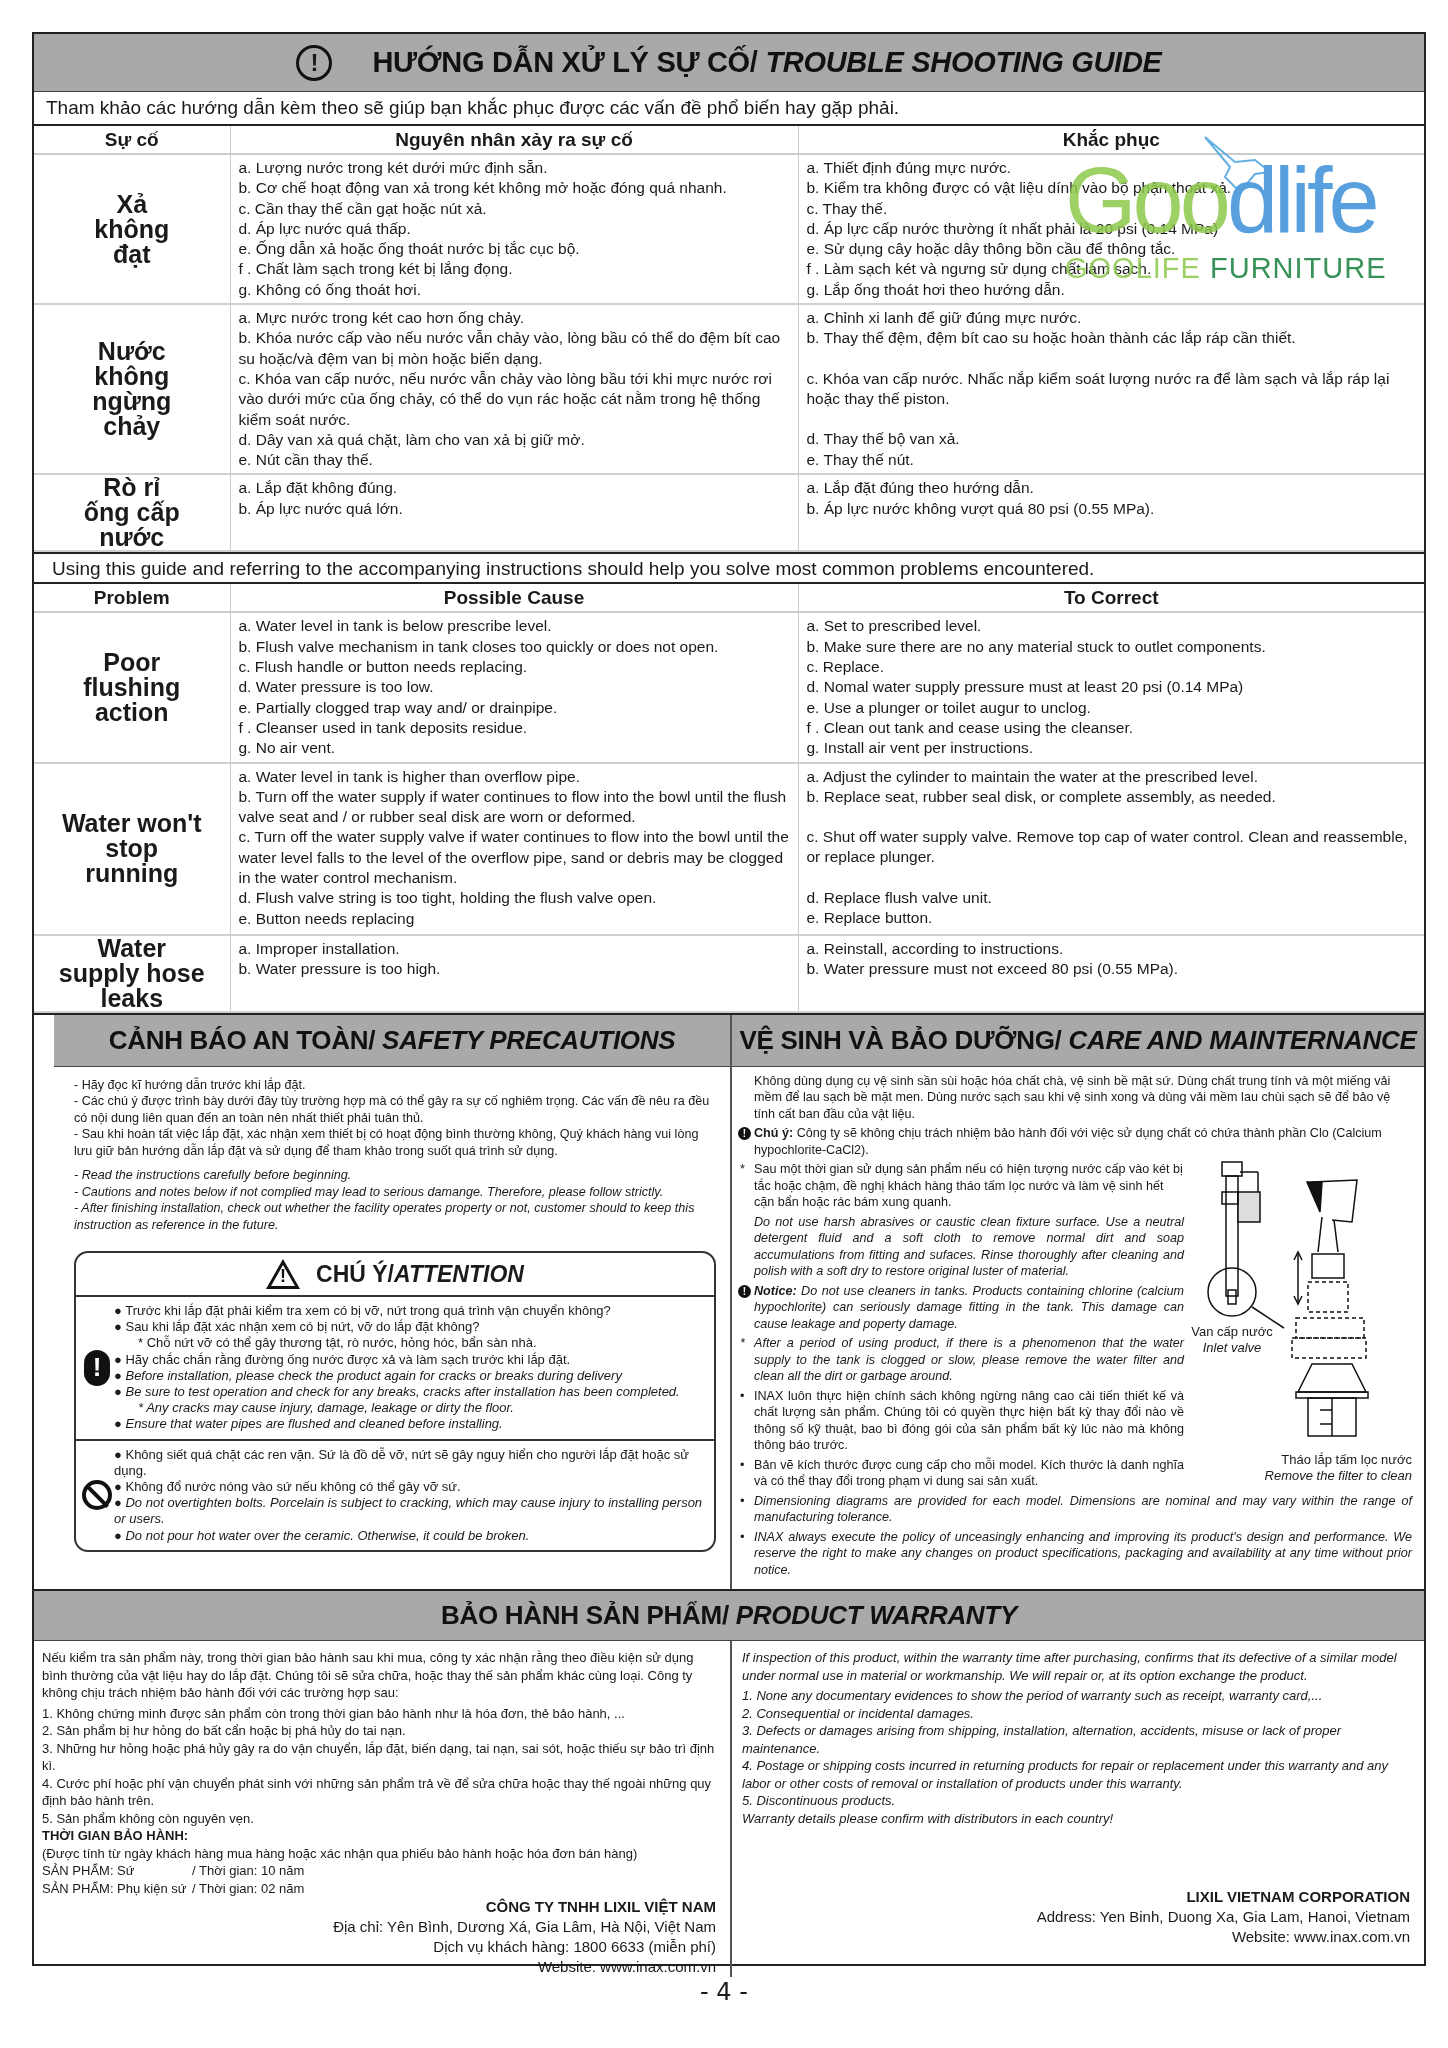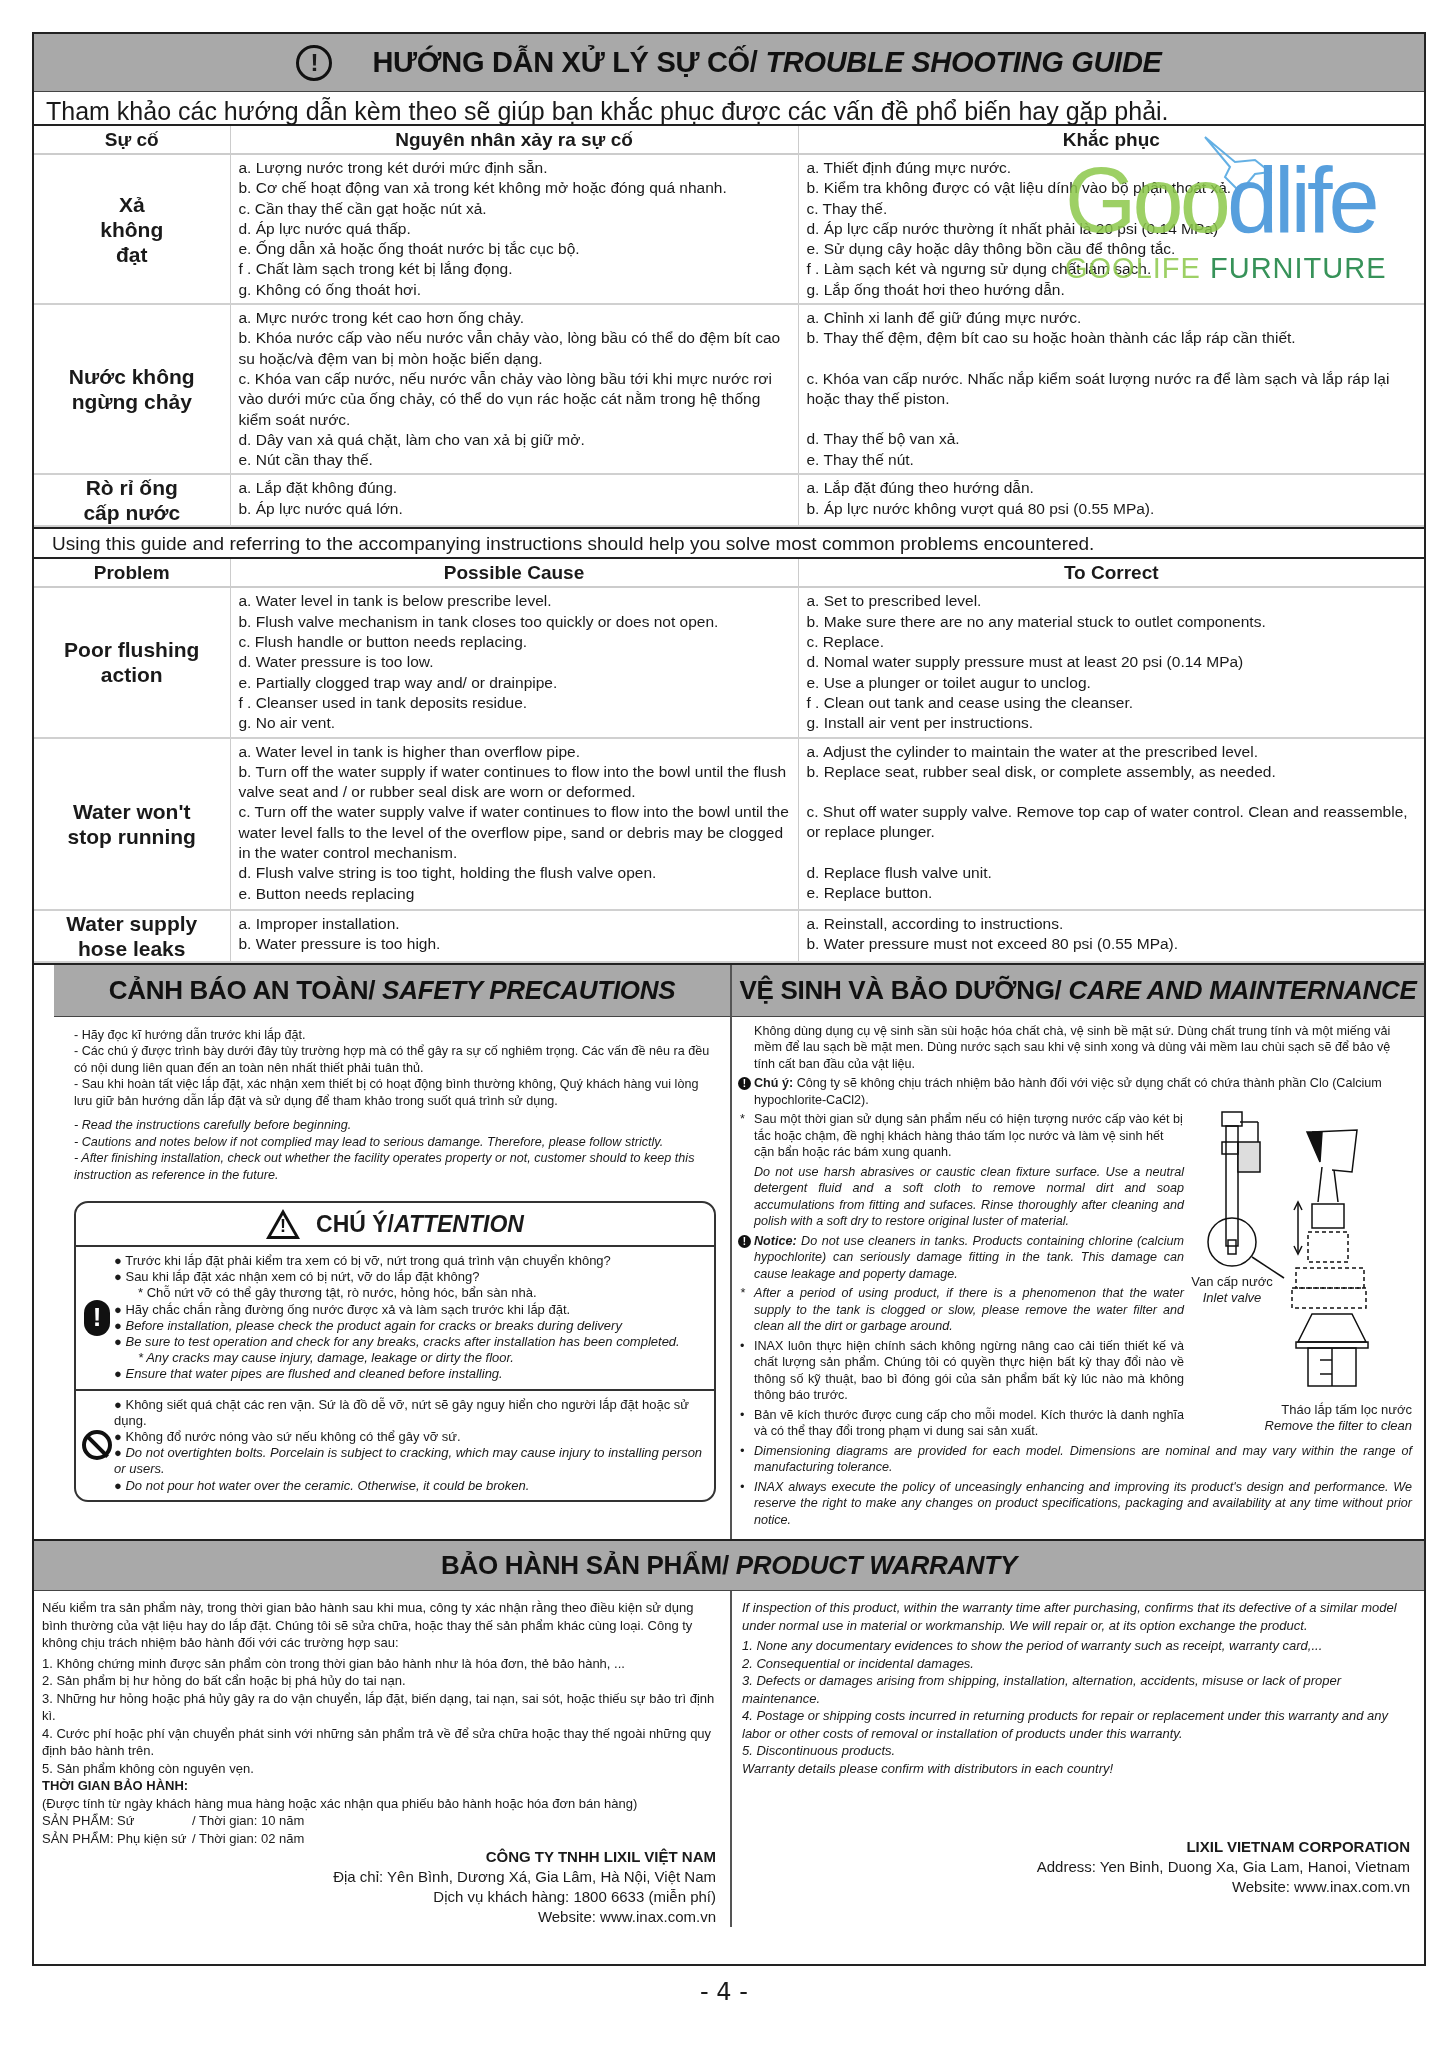--- a/index.html
+++ b/index.html
@@ -8,26 +8,26 @@
 
   .frame { position: absolute; left: 32px; top: 32px; width: 1394px; height: 1934px; border: 2px solid #222; }
 
   .band { background: #a9a9a9; display: flex; align-items: center; justify-content: center; border-bottom: 1px solid #444; }
   .band-title { font-size: 29px; font-weight: bold; color: #111; letter-spacing: -0.3px; }
   .band-title i { font-style: italic; }
 
   .top-band { height: 58px; }
   .excl-circle { width: 36px; height: 36px; border: 3px solid #111; border-radius: 50%; display: inline-flex; align-items: center; justify-content: center; font-weight: bold; font-size: 24px; margin-right: 40px; }
 
-  .intro { font-size: 25px; padding: 5px 12px 0 12px; height: 34px; border-bottom: 2px solid #222; }
+  .intro { font-size: 19px; padding: 5px 12px 0 12px; height: 34px; border-bottom: 2px solid #222; }
 
   table.ts { width: 100%; border-collapse: collapse; table-layout: fixed; }
   table.ts th { font-size: 19px; font-weight: bold; height: 28px; border-bottom: 2px solid #ccc; }
   table.ts td { vertical-align: top; font-size: 15.5px; line-height: 20.3px; padding: 3px 8px; border-bottom: 2px solid #d0d0d0; }
-  table.ts td.prob { font-weight: bold; font-size: 21px; text-align: center; vertical-align: middle; line-height: 25px; padding: 0 4px; margin-top: 14px; }
+  table.ts td.prob { font-weight: bold; font-size: 25px; text-align: center; vertical-align: middle; line-height: 25px; padding: 0 4px; margin-top: 14px; }
   table.ts col.c1 { width: 196px; } table.ts col.c2 { width: 568px; }
   table.ts th + th, table.ts td + td { border-left: 1px solid #ccc; }
   .gap { height: 20px; }
 
   .watermark { position: absolute; left: 1065px; top: 140px; width: 345px; height: 150px; pointer-events: none; opacity: 0.85; }
   .wm-good { position: absolute; left: 0; top: 8px; font-size: 92px; color: #8cc84b; font-family: "Liberation Sans", sans-serif; font-weight: normal; letter-spacing: -4px; }
   .wm-good span { color: #3a8fd8; }
   .wm-furn { position: absolute; left: 0; top: 112px; font-size: 29px; color: #8cc84b; letter-spacing: 1px; }
   .wm-furn span { color: #15803d; }
   .wm-bird { position: absolute; left: 130px; top: -8px; }

